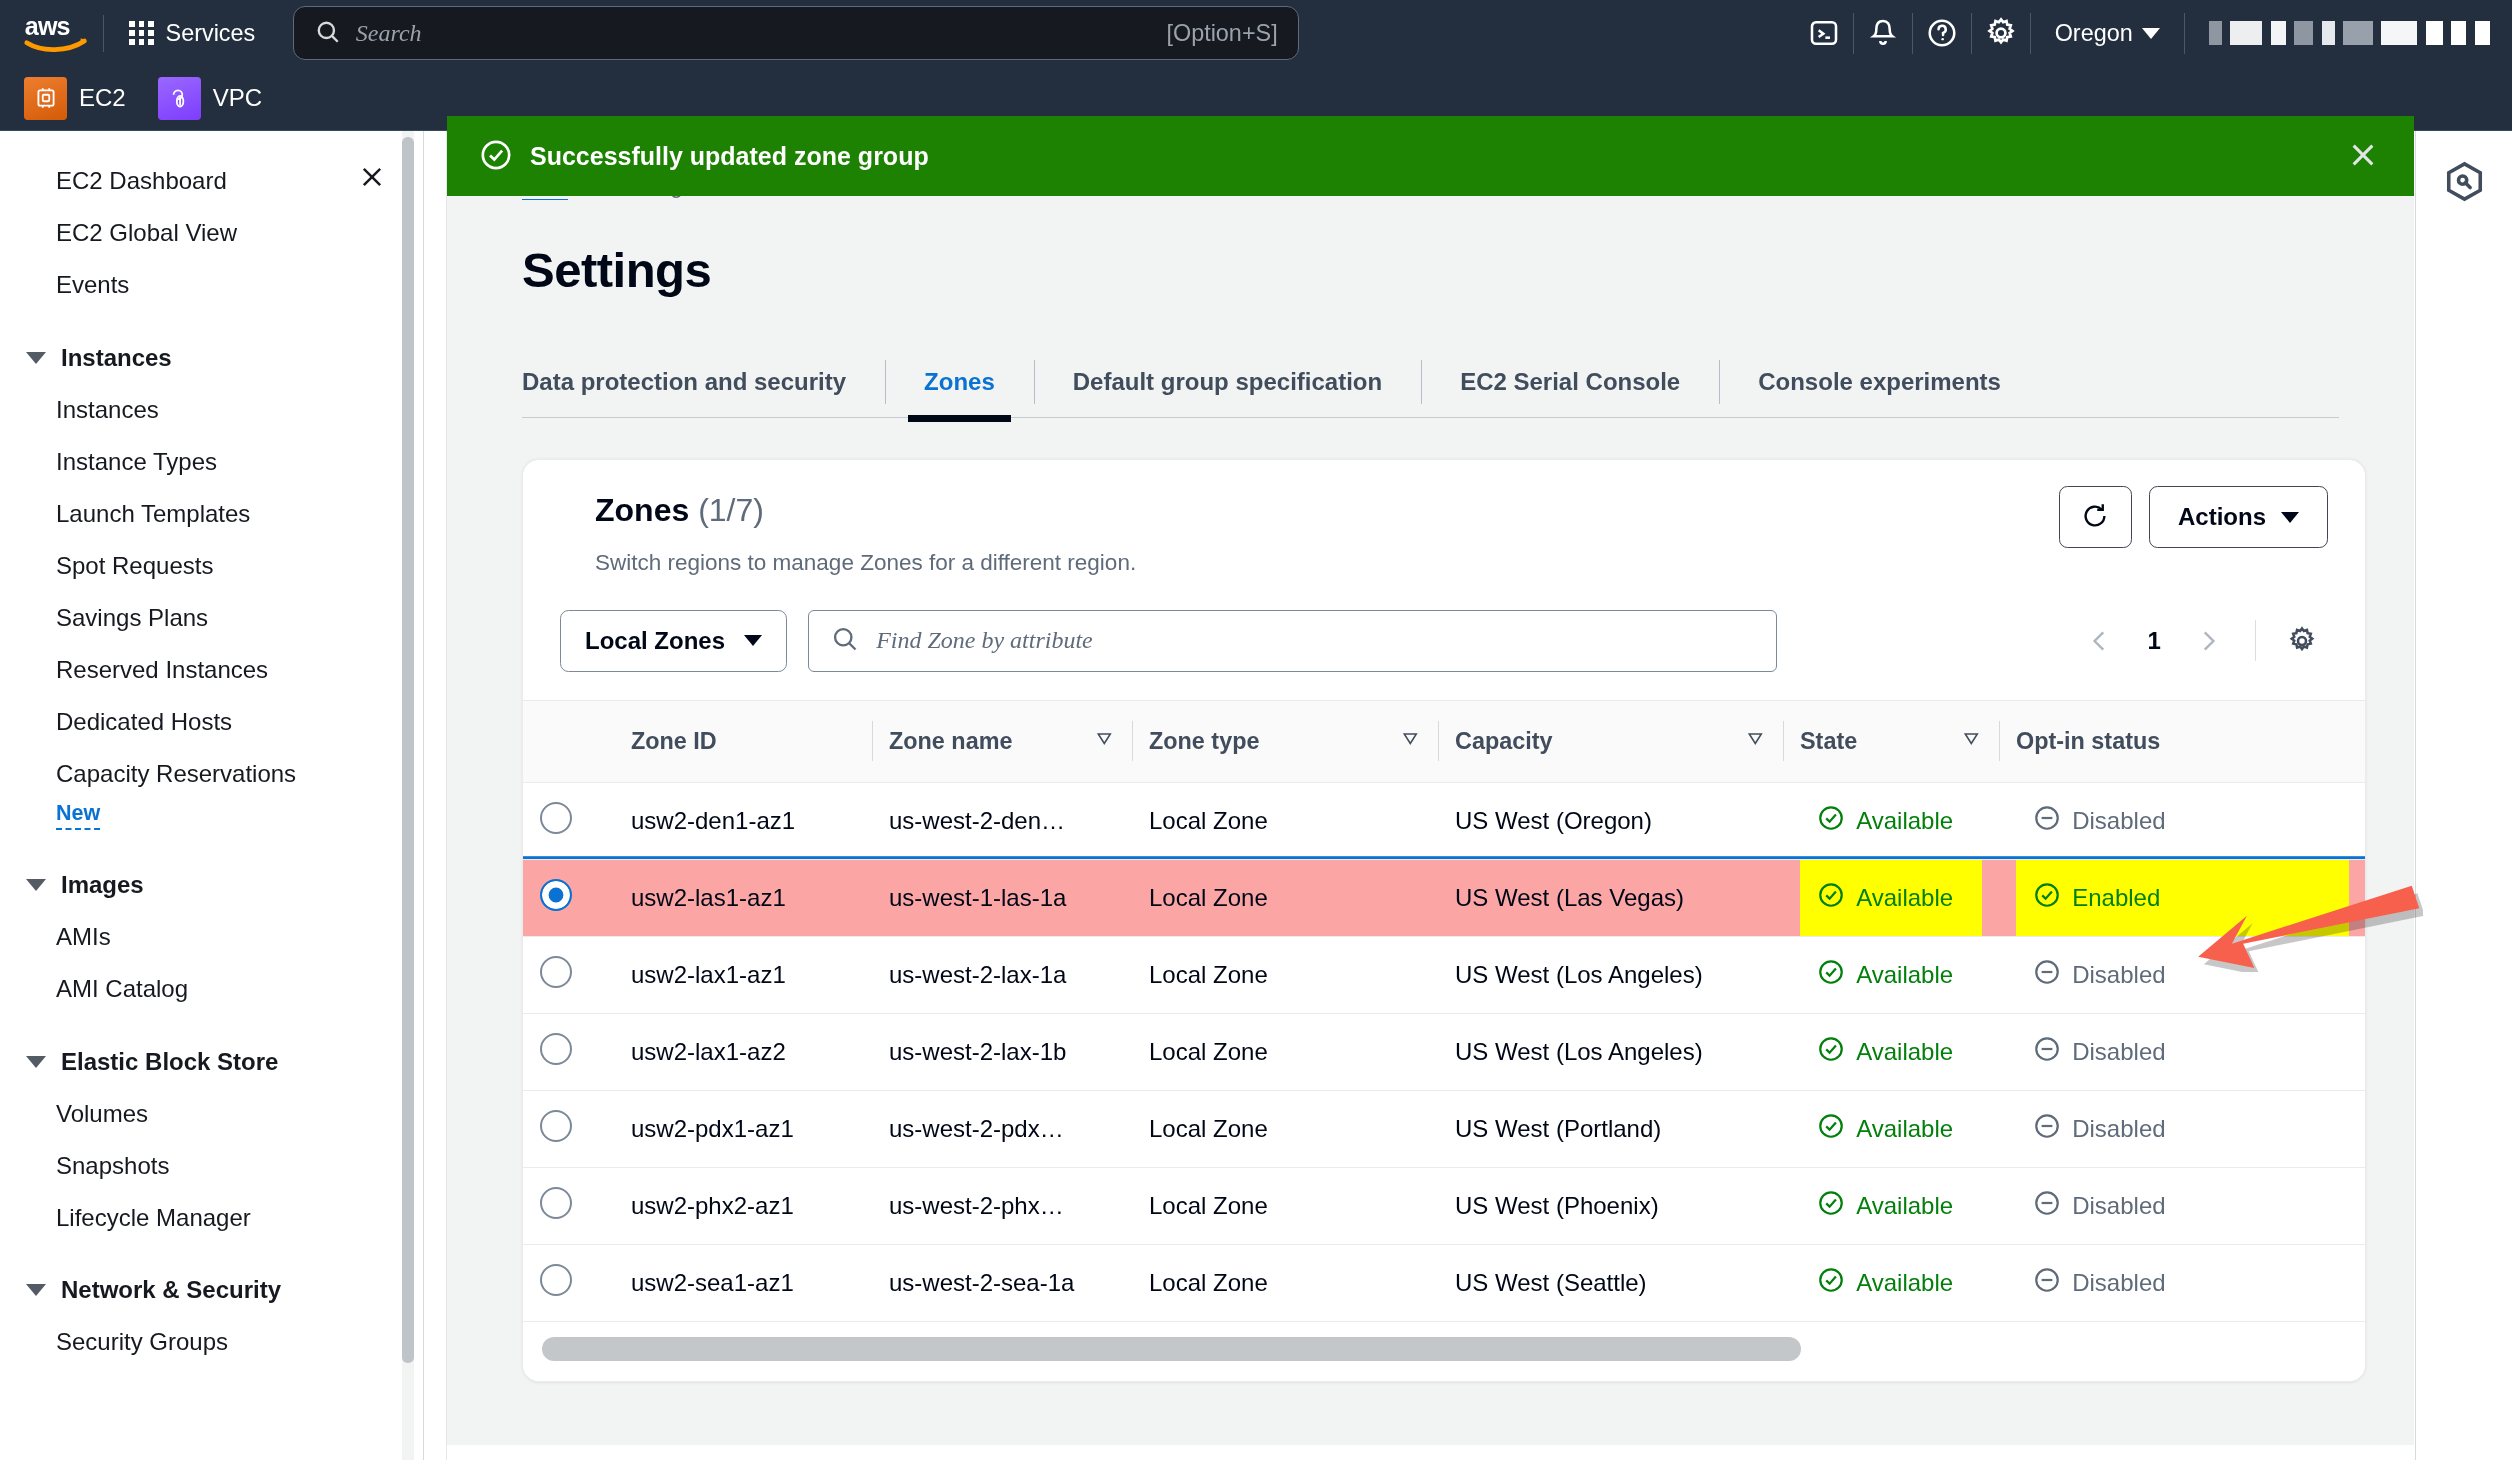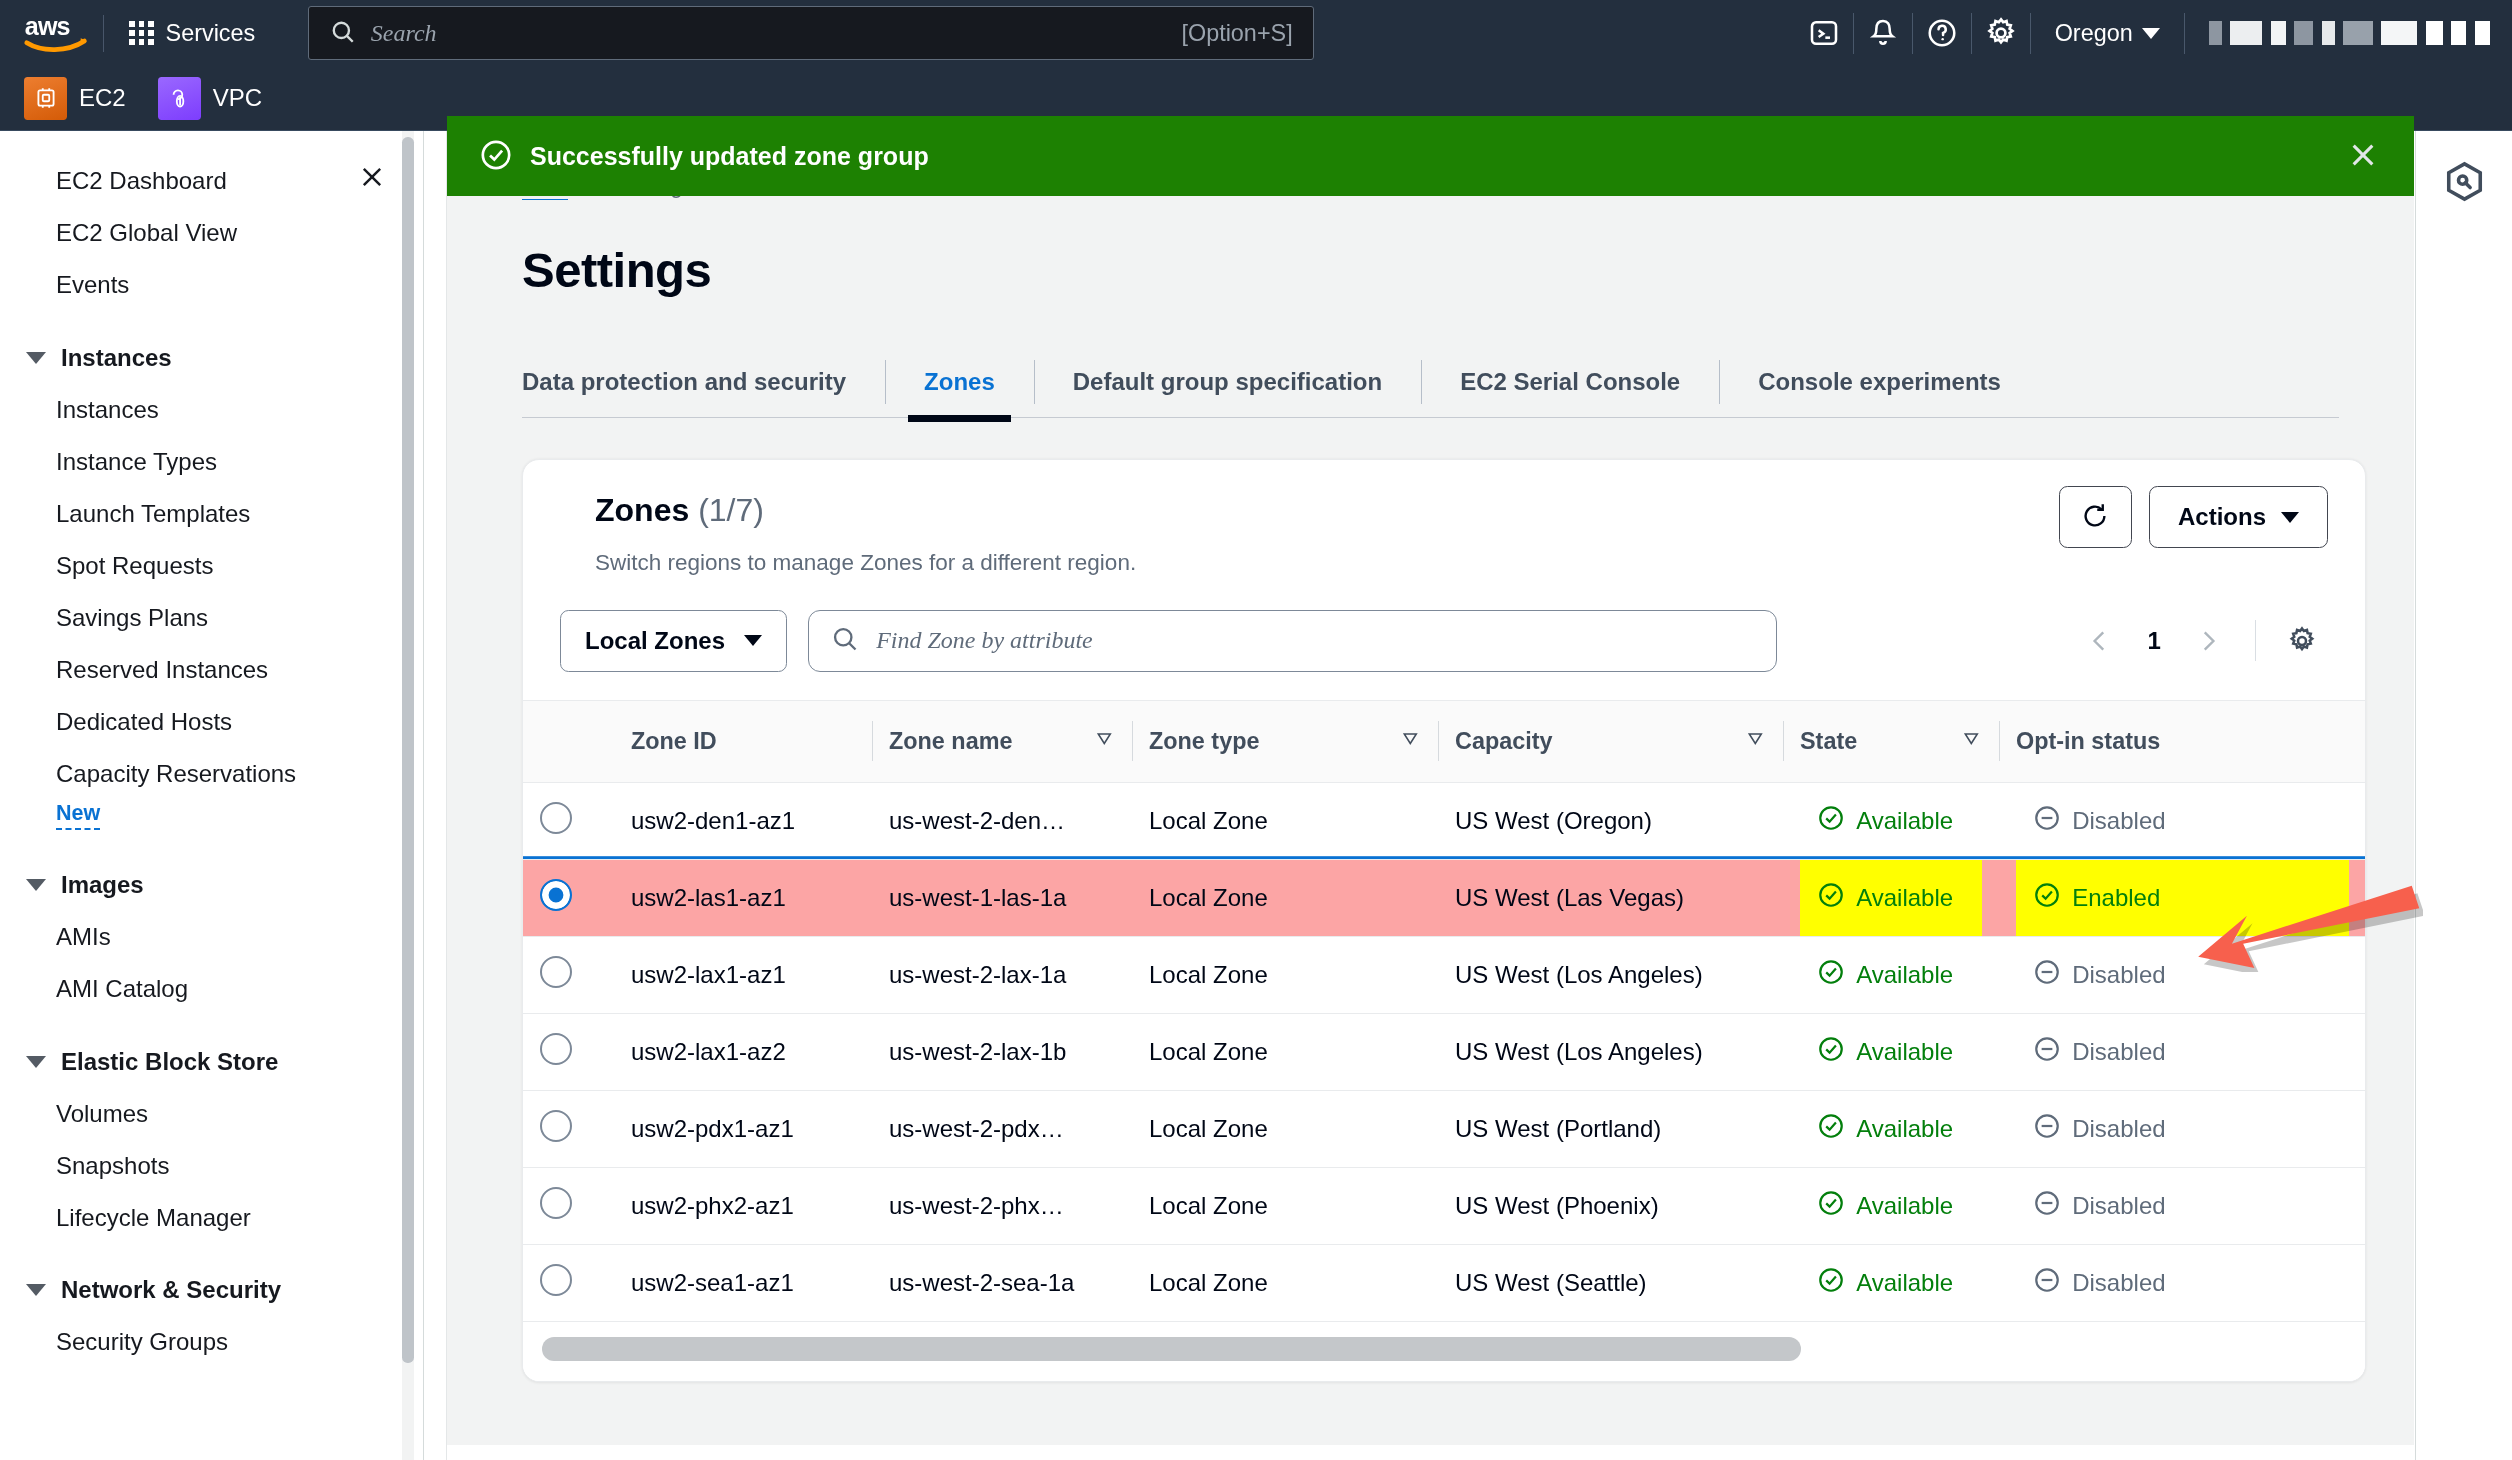--- a/index.html
+++ b/index.html
@@ -31,22 +31,22 @@
     padding: 7.5px 13px; cursor: pointer; color: #ffffff;
     font-size: 23.4px;
   }
   .grid-icon {
     display: grid; grid-template-columns: repeat(3, 5.6px);
     grid-template-rows: repeat(3, 5.6px); gap: 3.7px;
   }
   .grid-icon i { background: #ffffff; width: 5.6px; height: 5.6px; display: block; }
 
   .searchbox {
-    margin-left: 40px; width: 1006px; height: 54px;
-    background: #16191f; border: 0.9px solid #5f6b7a; border-radius: 3px;
+    margin-left: 25px; width: 1006px; height: 54px;
+    background: #16191f; border: 0.9px solid #5f6b7a; border-radius: 12px;
     display: flex; align-items: center; padding: 0 20.6px; cursor: text;
   }
   .searchbox .sicon { margin-right: 15px; flex: none; }
   .searchbox .ph {
     flex: 1; color: #9aa3ad; font-size: 24px; font-style: italic;
     font-family: "Liberation Serif", serif;
   }
   .searchbox .kbd { color: #9aa3ad; font-size: 23.4px; }
 
   .nav-right { margin-left: auto; display: flex; align-items: center; height: 66px; }
@@ -221,21 +221,21 @@
 
   .filters {
     display: flex; align-items: center; padding: 34px 37px 28px 37px; gap: 20.6px;
   }
   .select-box {
     height: 62px; border: 1.9px solid #7d8998; border-radius: 8.4px; background: #ffffff;
     display: flex; align-items: center; gap: 19px; padding: 0 24px; cursor: pointer;
     font-size: 24px; font-weight: bold; color: #000716;
   }
   .search-field {
-    flex: 0 0 969px; height: 62px; border: 1.9px solid #7d8998; border-radius: 12px;
+    flex: 0 0 969px; height: 62px; border: 1.9px solid #7d8998; border-radius: 6px;
     background: #ffffff; display: flex; align-items: center; gap: 17px;
     padding: 0 22.5px; cursor: text;
   }
   .search-field .ph {
     color: #5f6b7a; font-size: 24px; font-style: italic;
     font-family: "Liberation Serif", serif;
   }
   .pager { margin-left: auto; display: flex; align-items: center; gap: 7.5px; }
   .pg-btn { width: 52px; height: 52px; display: flex; align-items: center; justify-content: center; cursor: pointer; }
   .pg-num { font-size: 24px; font-weight: bold; color: #000716; width: 41px; text-align: center; }

